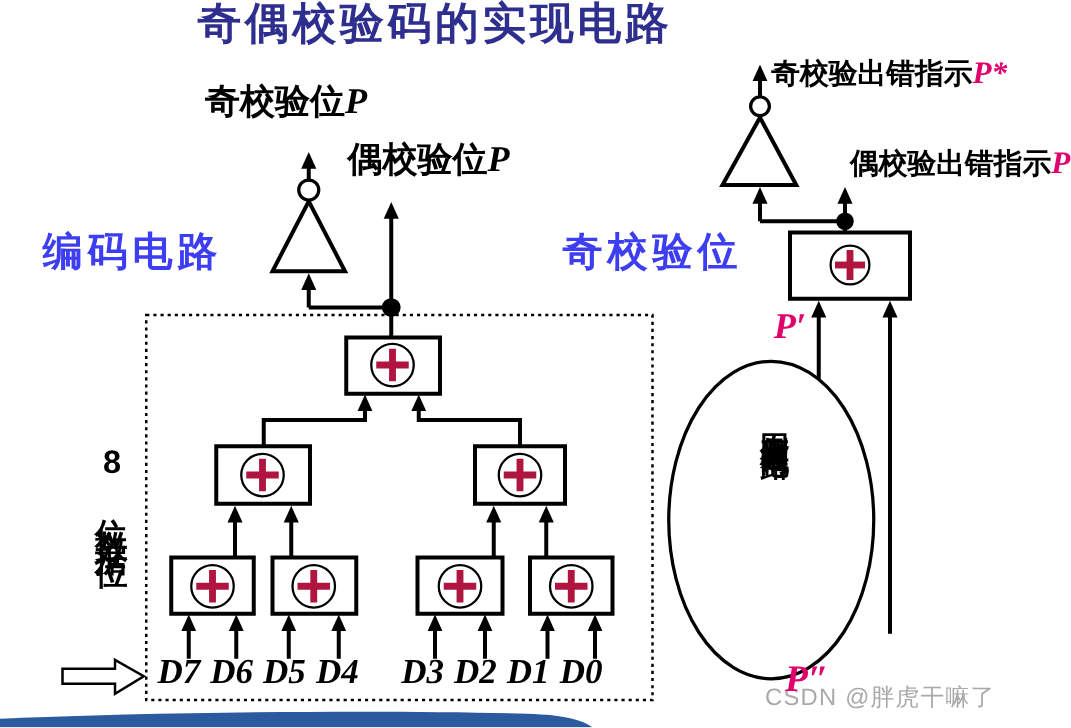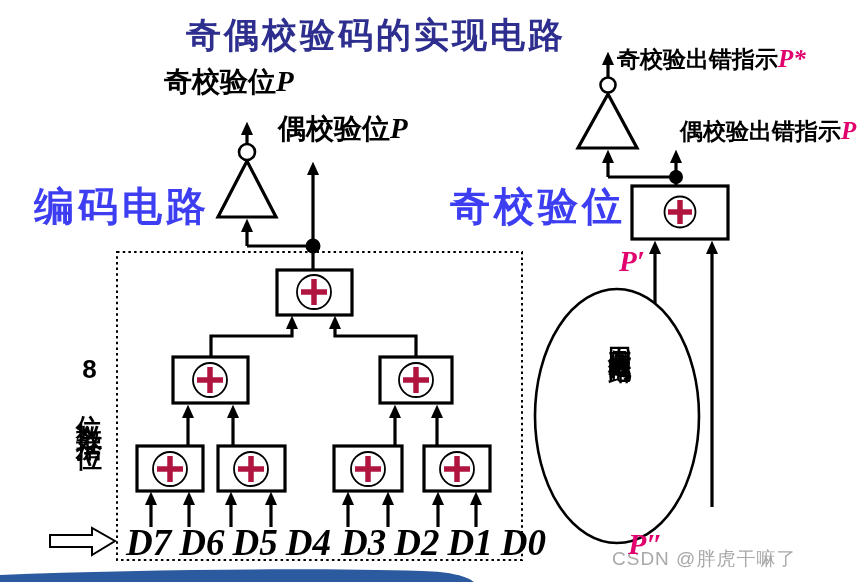--- a/index.html
+++ b/index.html
@@ -4,30 +4,30 @@
 <style>
   html,body{margin:0;padding:0;background:#fff;}
   #stage{position:relative;width:857px;height:582px;background:#ffffff;overflow:hidden;
          font-family:"Liberation Sans",sans-serif;}
   #wires{position:absolute;left:0;top:0;z-index:1;}
   .txt{position:absolute;white-space:nowrap;color:#000;font-weight:bold;z-index:3;
        font-family:"Liberation Sans",sans-serif;line-height:1.1;}
   .sym{font-family:"Liberation Serif",serif;font-style:italic;font-weight:bold;}
   .magenta{color:#e0006e;}
   .title{font-size:35px;letter-spacing:3px;color:#2d2e8e;}
-  .section{font-size:40px;letter-spacing:4px;color:#3d3df2;}
+  .section{font-size:32px;letter-spacing:4px;color:#3d3df2;}
   .plabel{font-size:28px;}
   .plabel .sym{font-size:29px;}
   .errlabel{font-size:23px;text-align:center;}
   .errlabel .sym{font-size:25px;}
   .vert{writing-mode:vertical-rl;text-orientation:upright;}
   .dbits{font-size:26px;letter-spacing:10px;}
   .enote{font-size:23px;letter-spacing:2px;}
   .dlabels{display:flex;gap:8px;font-family:"Liberation Serif",serif;
-           font-style:italic;font-weight:bold;font-size:37px;}
+           font-style:italic;font-weight:bold;font-size:28px;}
   .pprime{font-size:29px;}
   .pcheck{font-size:26px;display:flex;align-items:flex-start;}
   .pcheck .sym{font-size:30px;margin-right:2px;}
   .pcheck .chk{letter-spacing:7px;}
   .watermark{font-weight:normal;font-size:19px;color:#a9a9a9;z-index:2;letter-spacing:1px;}
 </style>
 </head>
 <body>
 
 <div id="stage">
@@ -135,21 +135,21 @@
           <circle cx="680" cy="212" r="15.5" stroke-width="1.8"></circle>
           <line x1="668" y1="212" x2="692" y2="212" stroke="#b01540" stroke-width="5.5"></line>
           <line x1="680" y1="200" x2="680" y2="224" stroke="#b01540" stroke-width="5.5"></line>
         </g>
 
       <line x1="655" y1="303" x2="655" y2="246" stroke-width="3.2" marker-end="url(#ah)"></line>
       <line x1="712" y1="507" x2="712" y2="246" stroke-width="3.2" marker-end="url(#ah)"></line>
     </g>
   </svg>
 
-  <div class="txt title" style="left:158px;top:16px;margin-left:28px;">奇偶校验码的实现电路</div>
+  <div class="txt title" style="left:158px;top:0;">奇偶校验码的实现电路</div>
 
   <div class="txt plabel" style="left:278px;top:113px;">
     <span>偶校验位</span><span class="sym">P</span>
   </div>
   <div class="txt plabel" style="left:164px;top:66px;">
     <span>奇校验位</span><span class="sym">P</span>
   </div>
 
   <div class="txt section" style="left:34px;top:184px;">编码电路</div>
   <div class="txt section" style="left:450px;top:184px;">奇校验位</div>
@@ -166,21 +166,21 @@
   <div class="txt vert enote" style="left:607px;top:328px;">同左侧虚框内电路</div>
 
   <div class="txt vert dbits" style="left:75px;top:354px;">8位数据位</div>
 
   <div class="txt dlabels" style="left:126px;top:523px;">
     <span>D7</span>
     <span>D6</span>
     <span>D5</span>
     <span>D4</span>
   </div>
-  <div class="txt dlabels" style="left:341px;top:523px;">
+  <div class="txt dlabels" style="left:321px;top:523px;">
     <span>D3</span>
     <span>D2</span>
     <span>D1</span>
     <span>D0</span>
   </div>
 
   <div class="txt pcheck" style="left:628px;top:527px;">
     <span class="sym magenta">P″</span>
   </div>
 

